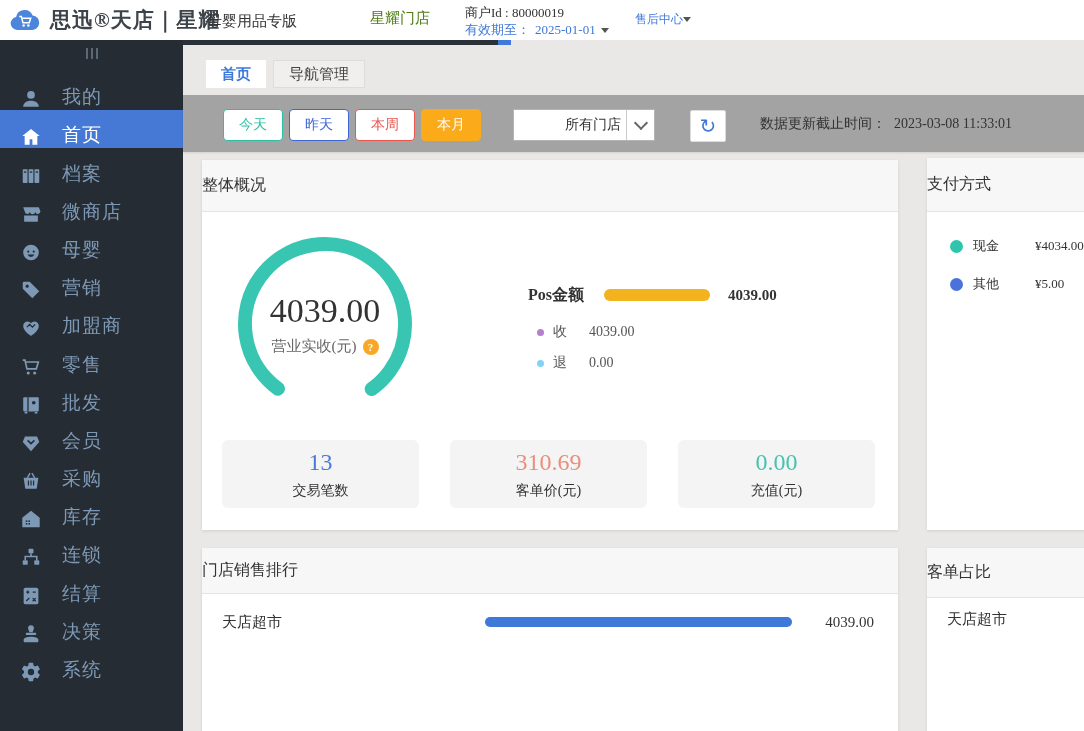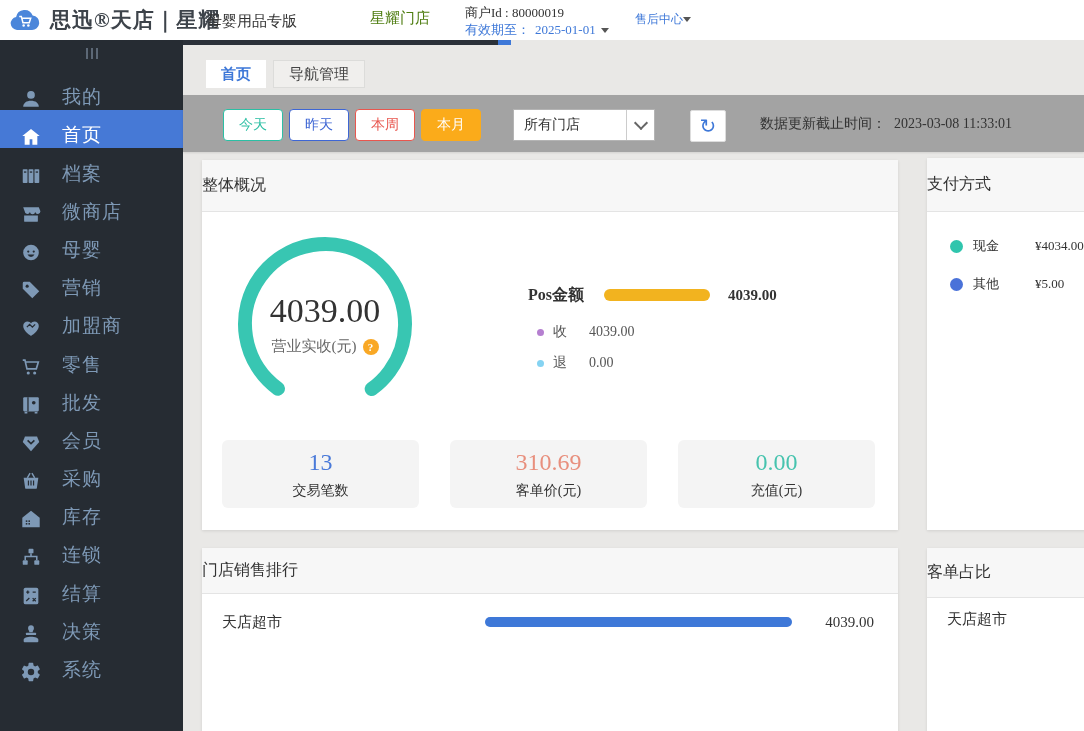--- a/index.html
+++ b/index.html
@@ -40,21 +40,21 @@
   .tab.inactive{background:#f0efed;border:1px solid #dcdcda;color:#444;}
 
   .toolbar{position:absolute;left:0;top:55px;width:901px;height:57px;background:#a3a3a3;box-shadow:0 1px 2px rgba(0,0,0,.10);}
   .fbtn{position:absolute;top:14px;width:60px;height:32px;border-radius:4px;display:flex;align-items:center;justify-content:center;
         font-size:14px;background:#fff;cursor:pointer;box-sizing:border-box;}
   .fbtn.today{left:40px;border:1px solid #2cbfa4;color:#2cbfa4;}
   .fbtn.yesterday{left:106px;border:1px solid #3e66d4;color:#3e66d4;}
   .fbtn.week{left:172px;border:1px solid #e8564e;color:#e8564e;}
   .fbtn.month{left:238px;background:#fbab1a;border:1px solid #fbab1a;color:#fff;}
   .select{position:absolute;left:330px;top:14px;width:142px;height:32px;background:#fff;border:1px solid #b4b4b4;
-          display:flex;align-items:center;box-sizing:border-box;cursor:pointer;}
+          display:flex;align-items:center;box-sizing:border-box;cursor:pointer;padding-left:41px;}
   .select-text{flex:1;padding-left:10px;font-size:14px;color:#333;}
   .select-btn{width:28px;height:100%;border-left:1px solid #ccc;display:flex;align-items:center;justify-content:center;box-sizing:border-box;}
   .chev{width:8px;height:8px;border-right:2px solid #666;border-bottom:2px solid #666;transform:rotate(45deg);margin-top:-4px;}
   .refresh{position:absolute;left:507px;top:15px;width:34px;height:30px;border:1px solid #ddd;border-radius:2px;background:#fff;
            display:flex;align-items:center;justify-content:center;color:#3e78d8;font-size:20px;cursor:pointer;}
   .update{position:absolute;left:577px;top:0;height:57px;display:flex;align-items:center;font-size:14px;color:#333;gap:8px;}
 
   
   .panel{position:absolute;background:#fff;box-shadow:0 1px 3px rgba(0,0,0,.10);}
   .panel-h{background:#f7f7f7;border-bottom:1px solid #e4e4e4;display:flex;align-items:center;

